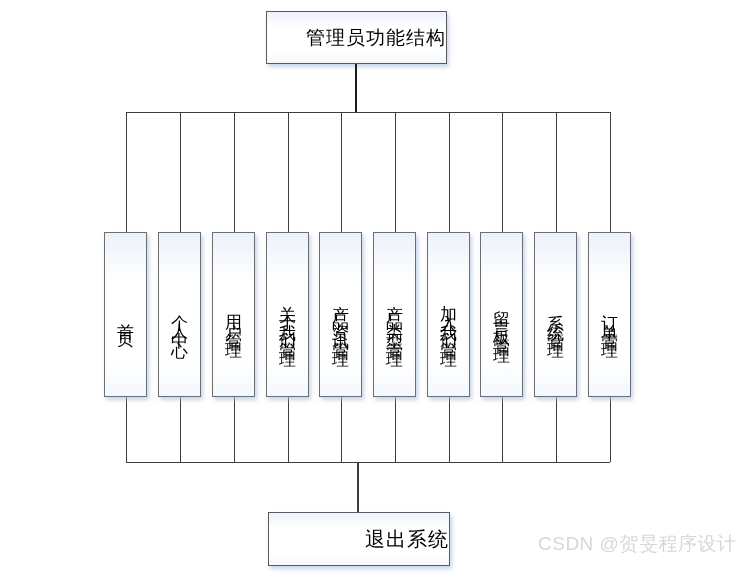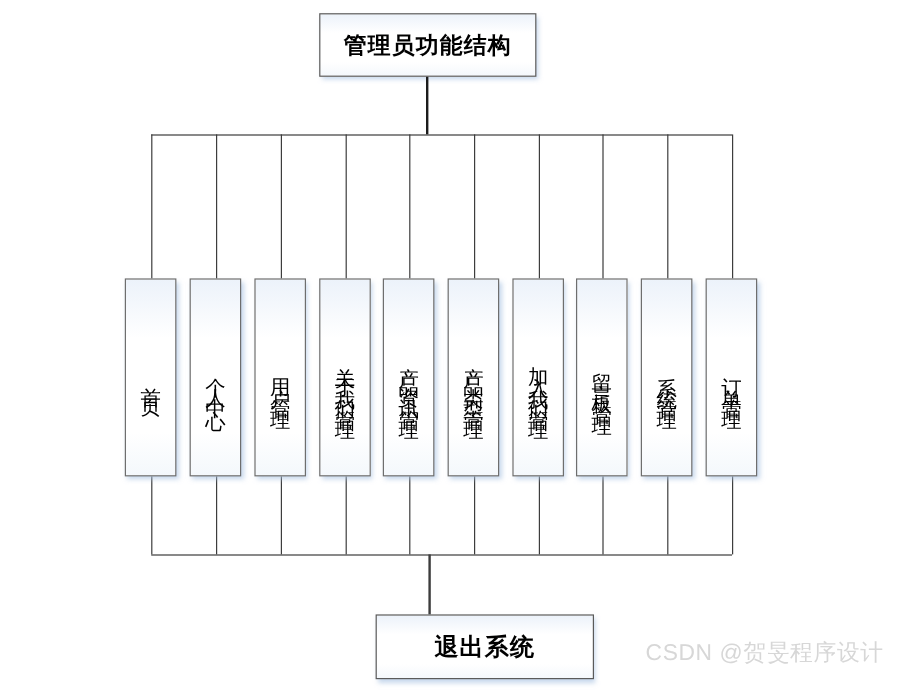--- a/index.html
+++ b/index.html
@@ -22,33 +22,33 @@
     border: 1.5px solid #6e6e6e;
     background: linear-gradient(180deg, #ecf2fa 0%, #ffffff 30%, #ffffff 78%, #f4f8fc 100%);
     box-shadow: 2px 3px 4px rgba(168, 193, 226, 0.65);
     display: flex;
     align-items: center;
     justify-content: center;
     color: #000000;
   }
   .hnode {
     font-family: "Liberation Sans", sans-serif;
-    font-weight: bold;
+    font-weight: normal;
     letter-spacing: 1px;
+    justify-content: flex-end;
   }
   .title-node {
     left: 266px; top: 11px; width: 181px; height: 53px;
     font-size: 19px;
     border-color: #5a5a5a;
   }
   .exit-node {
     left: 268px; top: 512px; width: 182px; height: 54px;
     font-size: 20px;
     border-color: #5a5a5a;
-    margin-left: 45px;
   }
   .branch-node {
     top: 232px; width: 43px; height: 165px;
     border-width: 1.3px;
   }
   .vtext {
     writing-mode: vertical-rl;
     text-orientation: upright;
     font-family: "Liberation Serif", serif;
     font-size: 17px;

